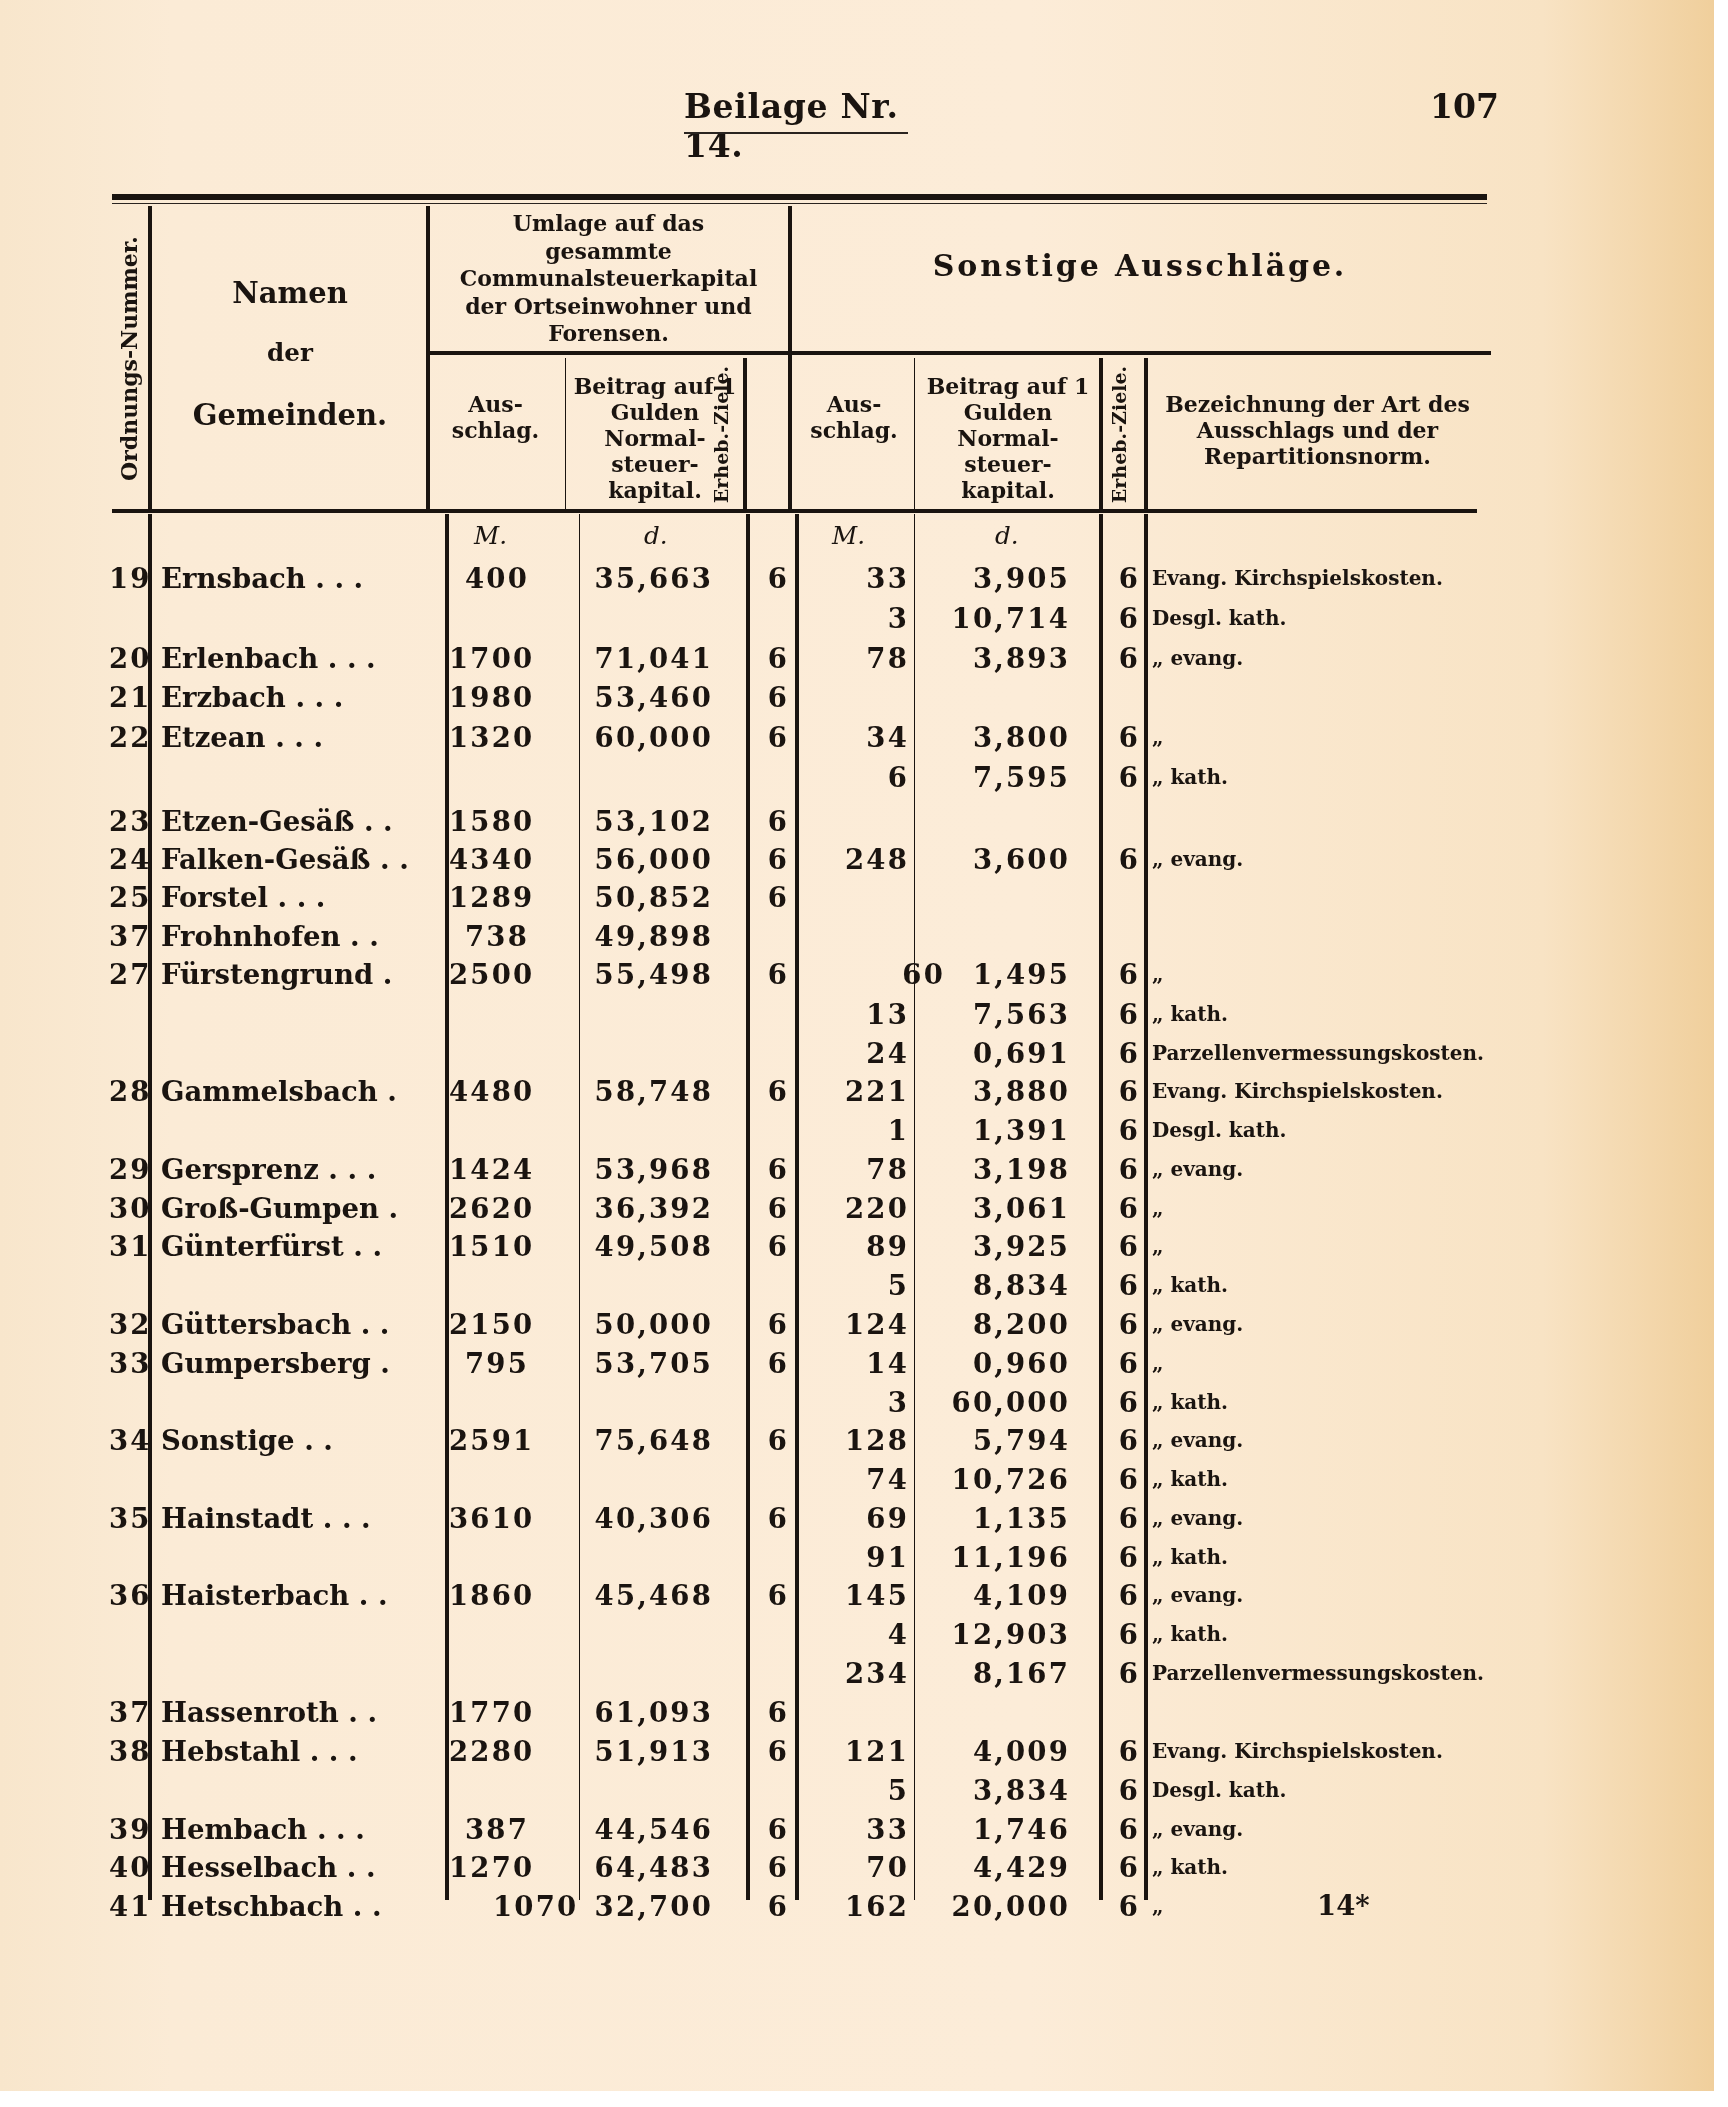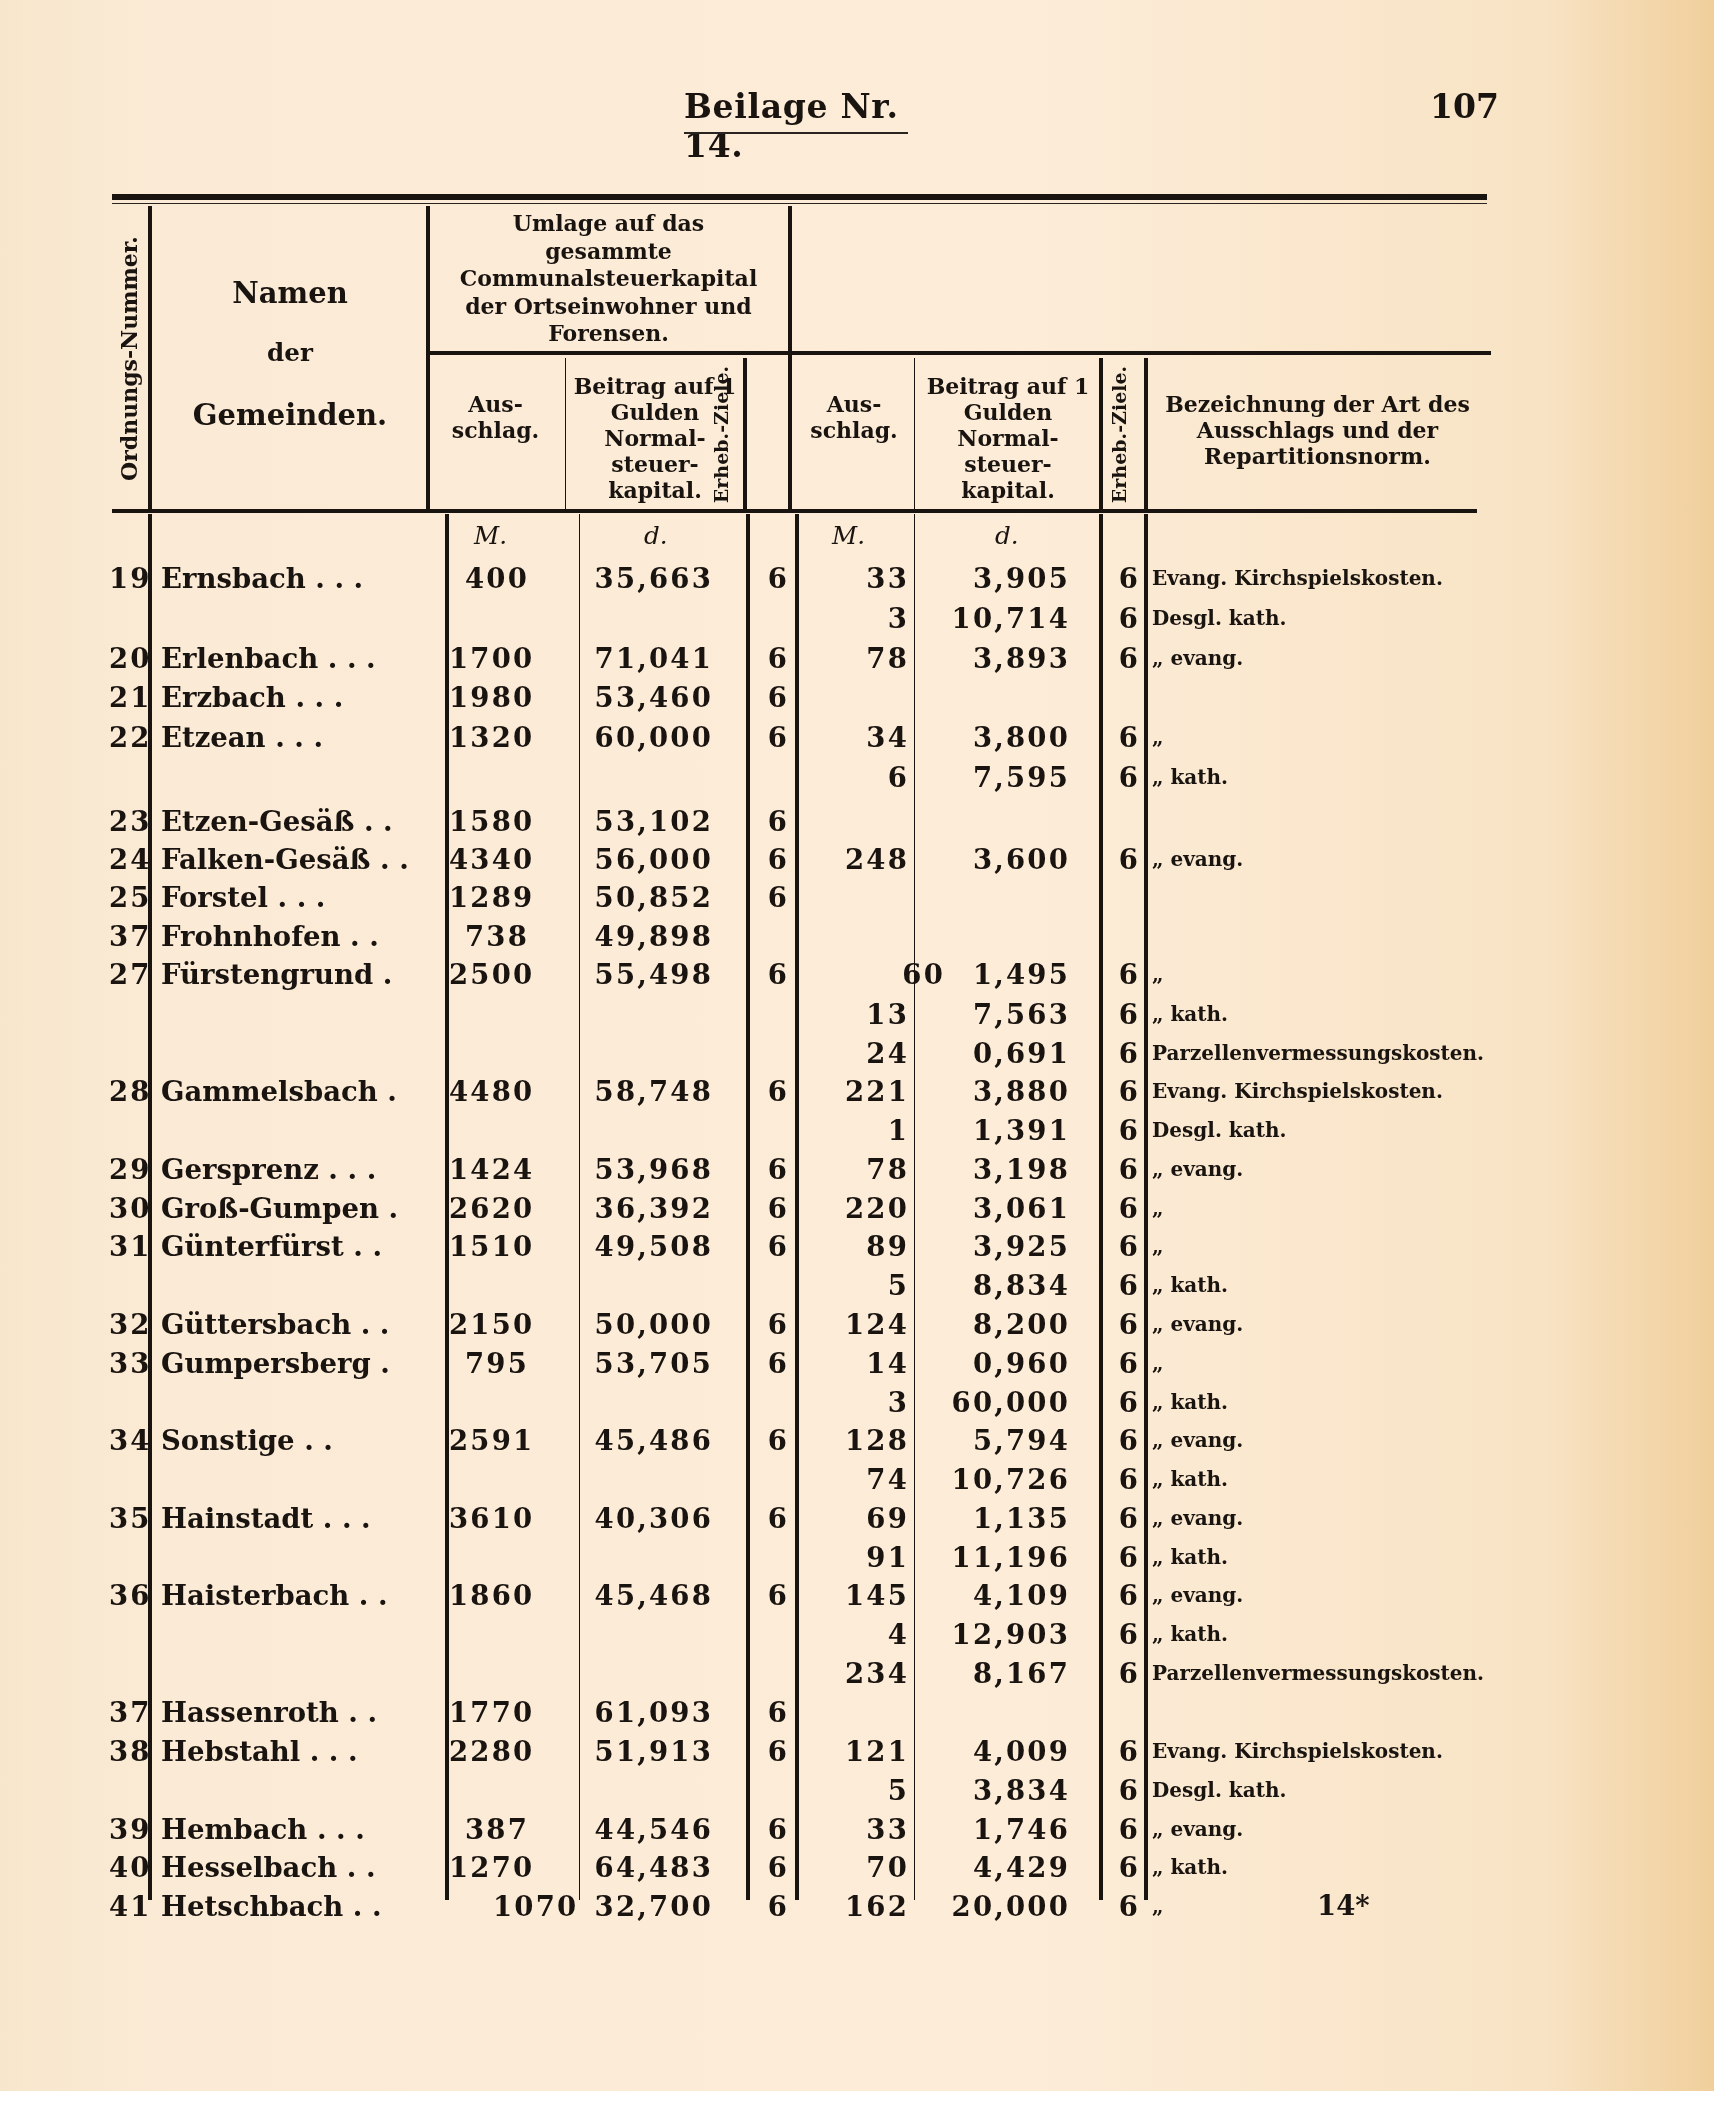--- a/index.html
+++ b/index.html
@@ -42,20 +42,21 @@
   <div class="vline" style="left:914px;top:358px;width:1.4px;height:152px;"></div>
   <div class="vline" style="left:1099px;top:358px;width:3.6px;height:152px;"></div>
   <div class="vline" style="left:1144px;top:358px;width:3.6px;height:152px;"></div>
   <div class="hline" style="left:112px;top:509px;width:1365px;height:4.3px;"></div>
 
   <div class="vert" style="left:-7.2px;top:344px;width:275px;height:29px;">Ordnungs-Nummer.</div>
   <div class="htext" style="left:156px;top:275px;width:268px;font-size:29px;line-height:36px;">Namen</div>
   <div class="htext" style="left:156px;top:340px;width:268px;font-size:24.6px;">der</div>
   <div class="htext" style="left:156px;top:397px;width:268px;font-size:29px;line-height:36px;">Gemeinden.</div>
   <div class="htext" style="left:449px;top:210px;width:319px;font-size:22px;line-height:27.5px;">Umlage auf das gesammte Communalsteuerkapital der Ortseinwohner und Forensen.</div>
+  <div class="htext" style="left:796px;top:253px;width:688px;font-size:30px;letter-spacing:2.9px;">Sonstige Ausschläge.</div>
 
   <div class="htext" style="left:434px;top:391px;width:123px;">Aus-schlag.</div>
   <div class="htext" style="left:572px;top:373px;width:166px;">Beitrag auf 1 Gulden Normal-steuer-kapital.</div>
   <div class="vert" style="left:652px;top:420px;width:145px;height:29px;font-size:19px;">Erheb.-Ziele.</div>
   <div class="htext" style="left:796px;top:391px;width:116px;">Aus-schlag.</div>
   <div class="htext" style="left:921px;top:373px;width:174px;">Beitrag auf 1 Gulden Normal-steuer-kapital.</div>
   <div class="vert" style="left:1050px;top:420px;width:145px;height:29px;font-size:19px;">Erheb.-Ziele.</div>
   <div class="htext" style="left:1158px;top:391px;width:319px;font-size:22px;">Bezeichnung der Art des Ausschlags und der Repartitionsnorm.</div>
 
   <div class="vline" style="left:148px;top:514px;width:3.6px;height:1386px;"></div>
@@ -312,21 +313,21 @@
         <div class="cell num" style="left: 753px; top: 1385px; width: 36px;"></div>
         <div class="cell num" style="left: 800px; top: 1385px; width: 109px;">3</div>
         <div class="cell num" style="left: 918px; top: 1385px; width: 152px;">60,000</div>
         <div class="cell num" style="left: 1104px; top: 1385px; width: 36px;">6</div>
         <div class="cell desc" style="left: 1152px; top: 1385px; width: 333px;">„ kath.</div>
       </div>
       <div>
         <div class="cell num" style="left: 109px; top: 1423px; width: 38px;">34</div>
         <div class="cell name" style="left: 161px; top: 1423px; width: 275px;">Sonstige . .</div>
         <div class="cell num" style="left: 449px; top: 1423px; width: 80px;">2591</div>
-        <div class="cell num" style="left: 583px; top: 1423px; width: 130px;">45,486</div>
+        <div class="cell num" style="left: 583px; top: 1423px; width: 130px;">75,648</div>
         <div class="cell num" style="left: 753px; top: 1423px; width: 36px;">6</div>
         <div class="cell num" style="left: 800px; top: 1423px; width: 109px;">128</div>
         <div class="cell num" style="left: 918px; top: 1423px; width: 152px;">5,794</div>
         <div class="cell num" style="left: 1104px; top: 1423px; width: 36px;">6</div>
         <div class="cell desc" style="left: 1152px; top: 1423px; width: 333px;">„ evang.</div>
       </div>
       <div>
         <div class="cell num" style="left: 109px; top: 1462px; width: 38px;"></div>
         <div class="cell name" style="left: 161px; top: 1462px; width: 275px;"></div>
         <div class="cell num" style="left: 449px; top: 1462px; width: 80px;"></div>

